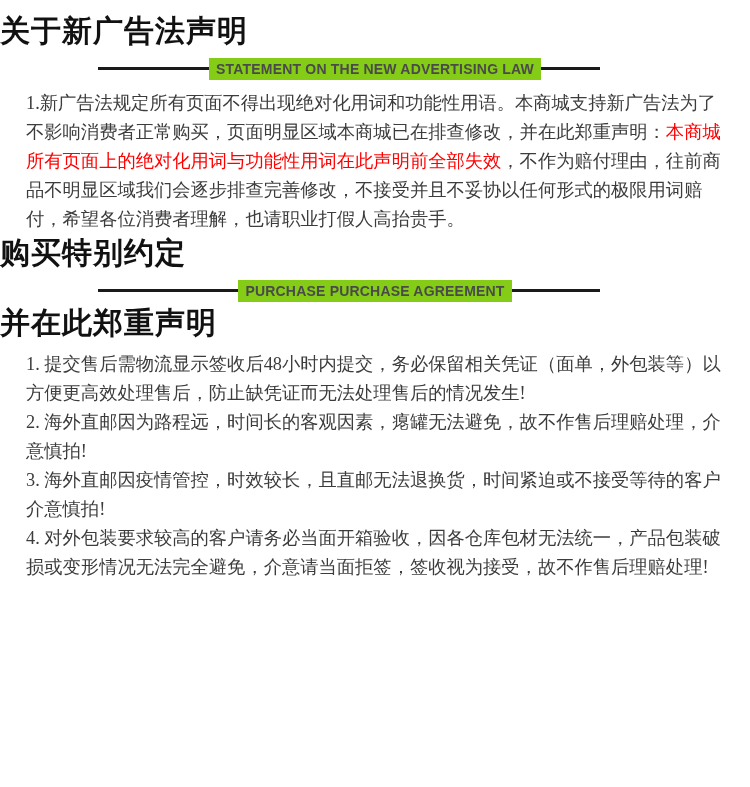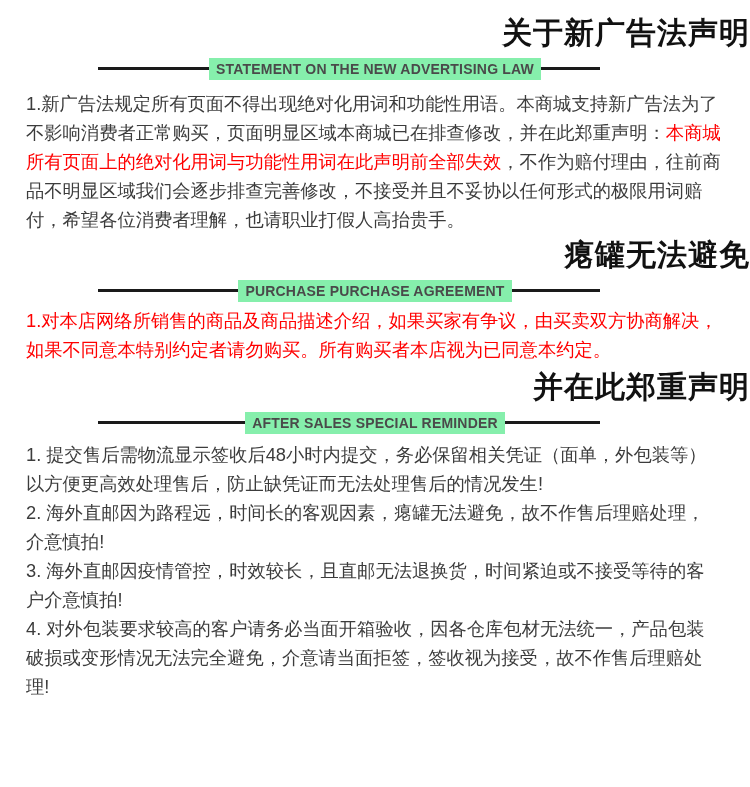--- a/index.html
+++ b/index.html
@@ -11,23 +11,24 @@
     background:var(--bg,#ffffff);
     font-family:"Liberation Sans","DejaVu Sans",sans-serif;
     overflow:hidden;
     box-sizing:border-box;
   }
   .sec-title {
     margin:0;
     font-size:30px;
     line-height:38px;
     font-weight:700;
-    text-align:right;
+    text-align:left;
     color:var(--title,#111111);
     letter-spacing:1px;
+    font-family:Liberation Mono, monospace;
   }
   .s1 { padding-top:14px; }
   .s2 { margin-top:2px; }
   .s3 { margin-top:4px; }
   .sub {
     position:relative;
     height:22px;
     margin-top:6px;
   }
   .sub .rule {
@@ -38,39 +39,39 @@
     height:3px;
     background:var(--divider,#1a1a1a);
   }
   .sub .label-line {
     position:relative;
     text-align:center;
     line-height:22px;
   }
   .sub .label {
     display:inline-block;
-    background:#86efac;
+    background:#84cc16;
     padding:0 7px;
     font-size:14px;
     font-weight:700;
     letter-spacing:0.2px;
     color:#4a4a4a;
     white-space:nowrap;
   }
   .para-block {
     padding:0 28px 0 26px;
     font-size:18.3px;
     line-height:29px;
     color:var(--body,#3c3c3c);
     text-align:left;
   }
   .s1 .para-block { margin-top:9px; }
   .s2 .para-block { margin-top:4px; }
   .s3 .para-block { margin-top:6px; }
-  p.para { margin:0; }
+  p.para { margin:0;font-family:Liberation Serif, serif; }
   .red { color:var(--red,#ff0000); }
 </style>
 </head>
 <body>
 
 <div class="page">
 
   <section class="section s1">
     <h1 class="sec-title">关于新广告法声明</h1>
     <div class="sub">
@@ -78,40 +79,31 @@
       <div class="label-line">
         <span class="label">STATEMENT ON THE NEW ADVERTISING LAW</span>
       </div>
     </div>
     <div class="para-block">
       <p class="para"><span>1.新广告法规定所有页面不得出现绝对化用词和功能性用语。本商城支持新广告法为了不影响消费者正常购买，页面明显区域本商城已在排查修改，并在此郑重声明：</span><span class="red">本商城所有页面上的绝对化用词与功能性用词在此声明前全部失效</span><span>，不作为赔付理由，往前商品不明显区域我们会逐步排查完善修改，不接受并且不妥协以任何形式的极限用词赔付，希望各位消费者理解，也请职业打假人高抬贵手。</span></p>
     </div>
   </section>
 
   <section class="section s2">
-    <h1 class="sec-title">瘪罐无法避免</h1>
+    <h1 class="sec-title">购买特别约定</h1>
     <div class="sub">
       <div class="rule"></div>
       <div class="label-line">
         <span class="label">PURCHASE PURCHASE AGREEMENT</span>
       </div>
     </div>
-    <div class="para-block">
-      <p class="para"><span class="red">1.对本店网络所销售的商品及商品描述介绍，如果买家有争议，由买卖双方协商解决，如果不同意本特别约定者请勿购买。所有购买者本店视为已同意本约定。</span></p>
-    </div>
   </section>
 
   <section class="section s3">
     <h1 class="sec-title">并在此郑重声明</h1>
-    <div class="sub">
-      <div class="rule"></div>
-      <div class="label-line">
-        <span class="label">AFTER SALES SPECIAL REMINDER</span>
-      </div>
-    </div>
     <div class="para-block">
       <p class="para"><span>1. 提交售后需物流显示签收后48小时内提交，务必保留相关凭证（面单，外包装等）以方便更高效处理售后，防止缺凭证而无法处理售后的情况发生!</span></p>
       <p class="para"><span>2. 海外直邮因为路程远，时间长的客观因素，瘪罐无法避免，故不作售后理赔处理，介意慎拍!</span></p>
       <p class="para"><span>3. 海外直邮因疫情管控，时效较长，且直邮无法退换货，时间紧迫或不接受等待的客户介意慎拍!</span></p>
       <p class="para"><span>4. 对外包装要求较高的客户请务必当面开箱验收，因各仓库包材无法统一，产品包装破损或变形情况无法完全避免，介意请当面拒签，签收视为接受，故不作售后理赔处理!</span></p>
     </div>
   </section>
 
 </div>
 

